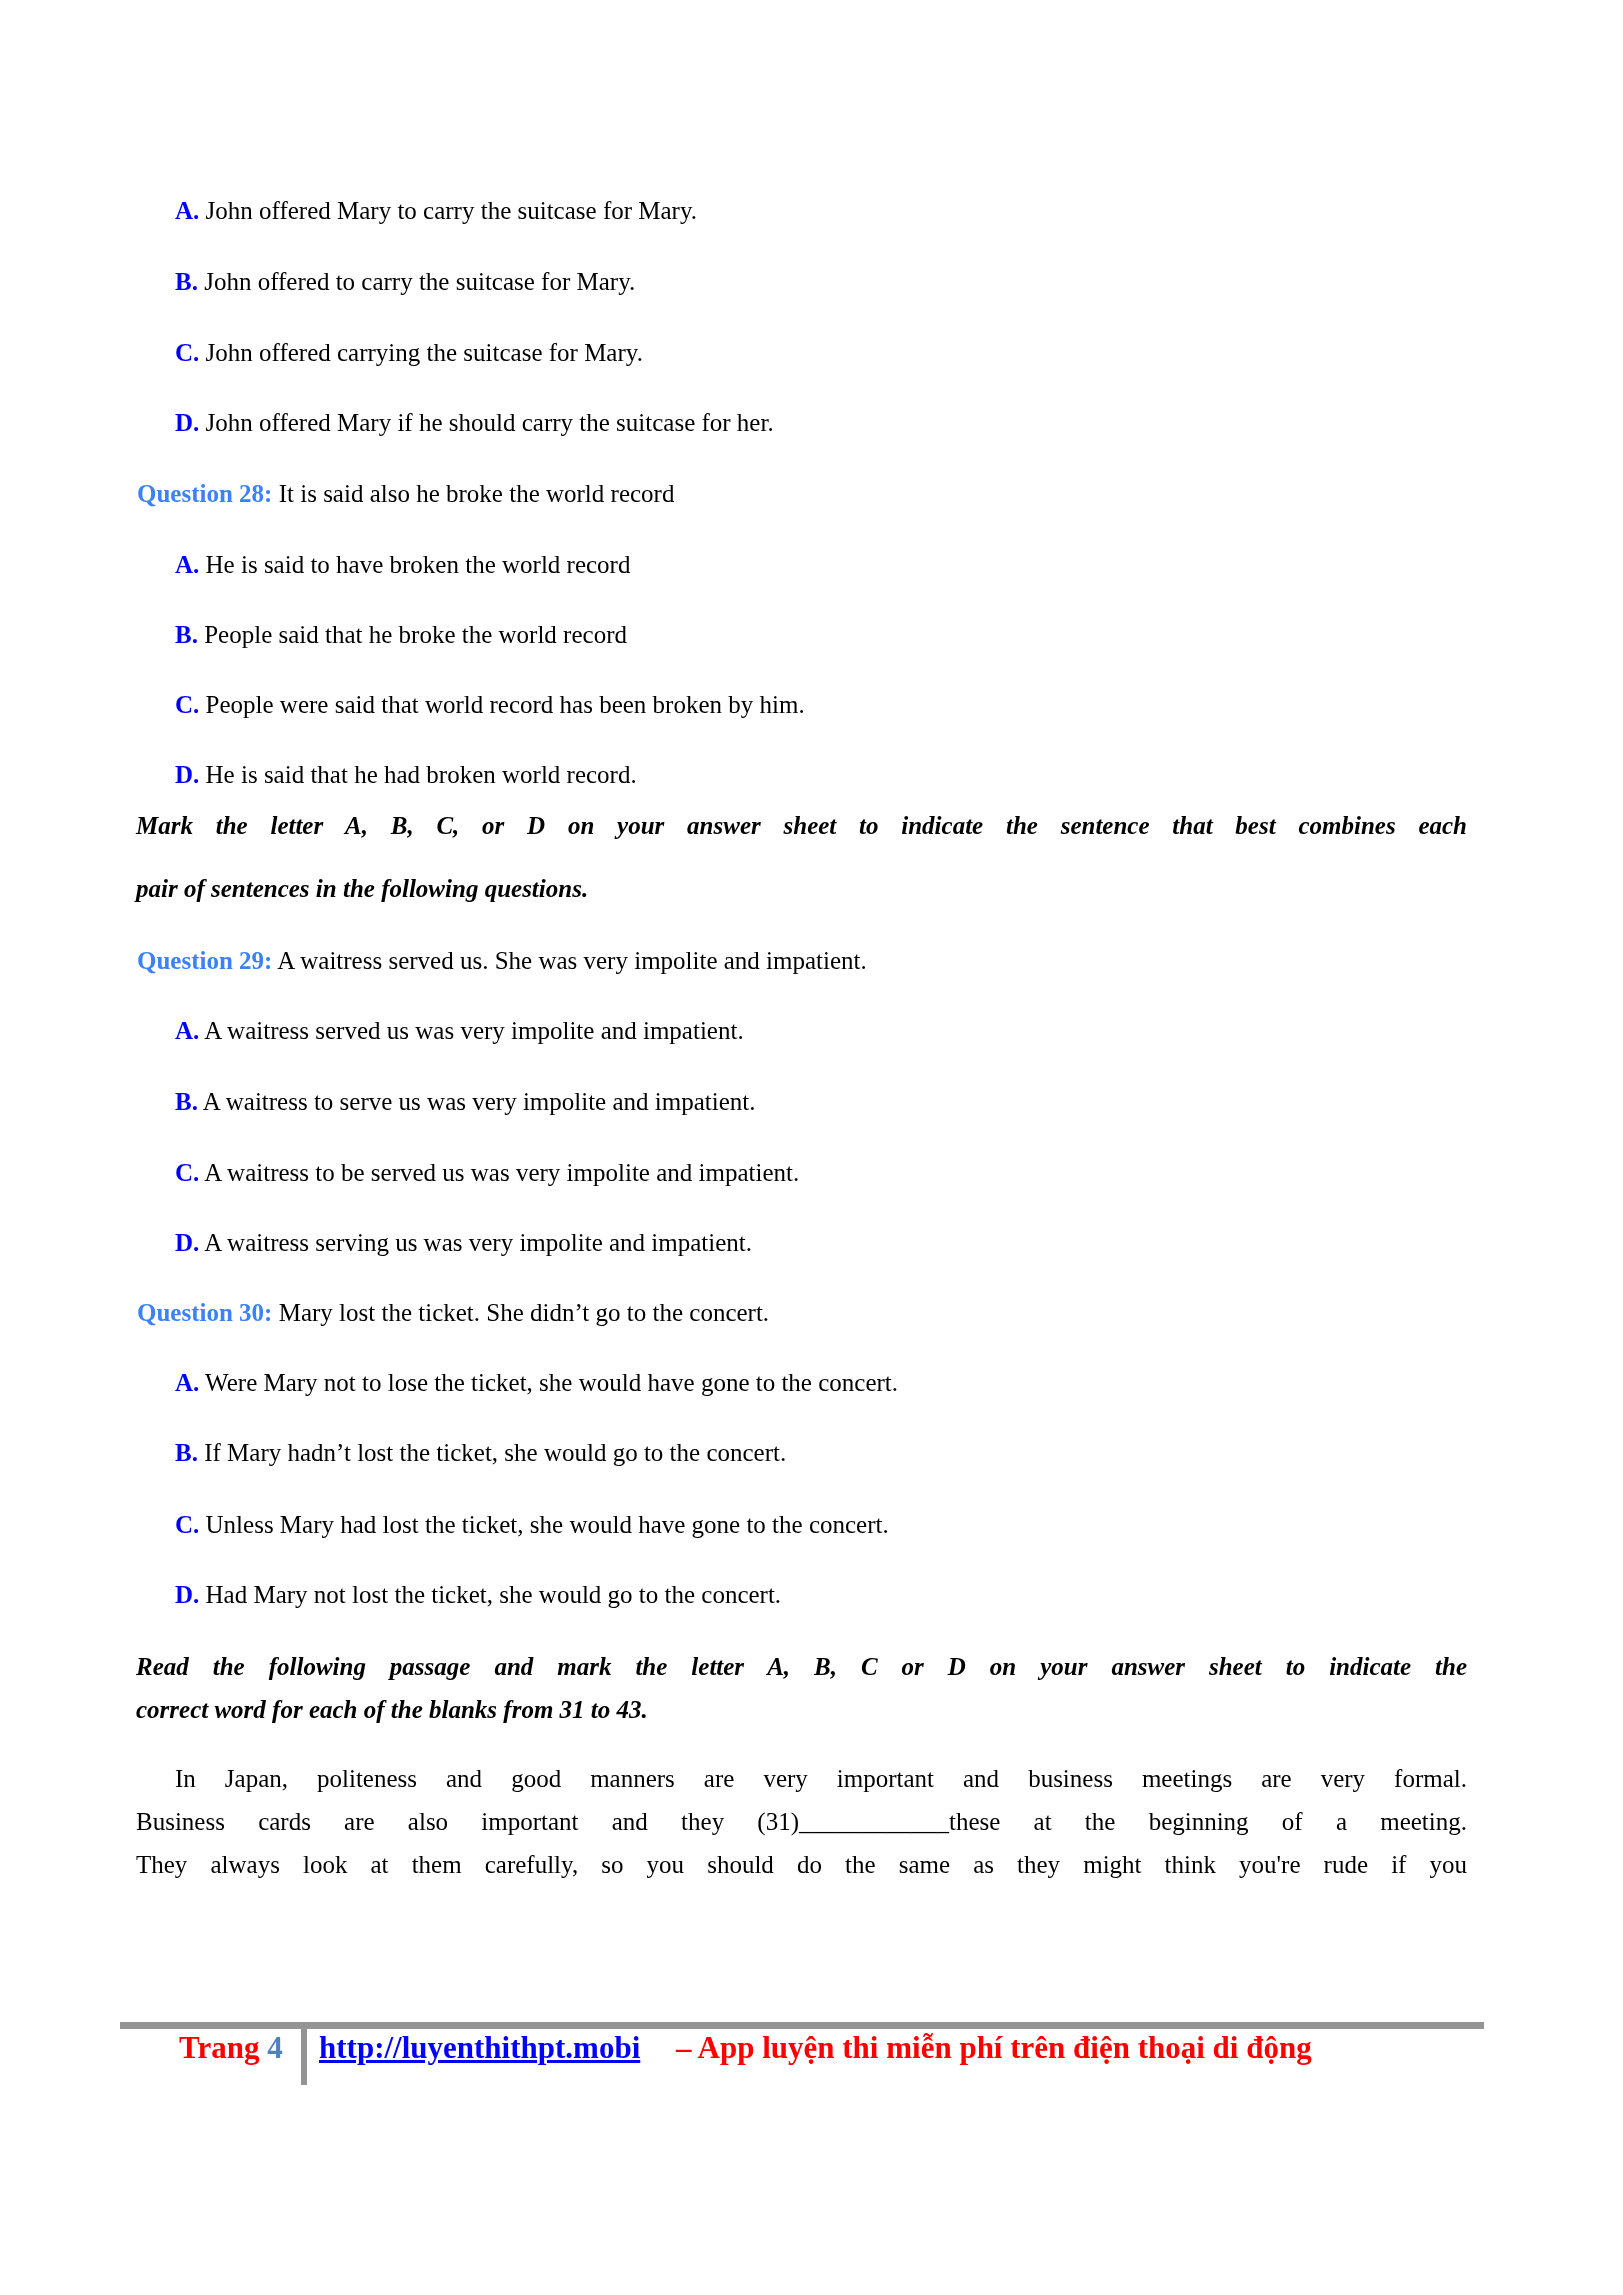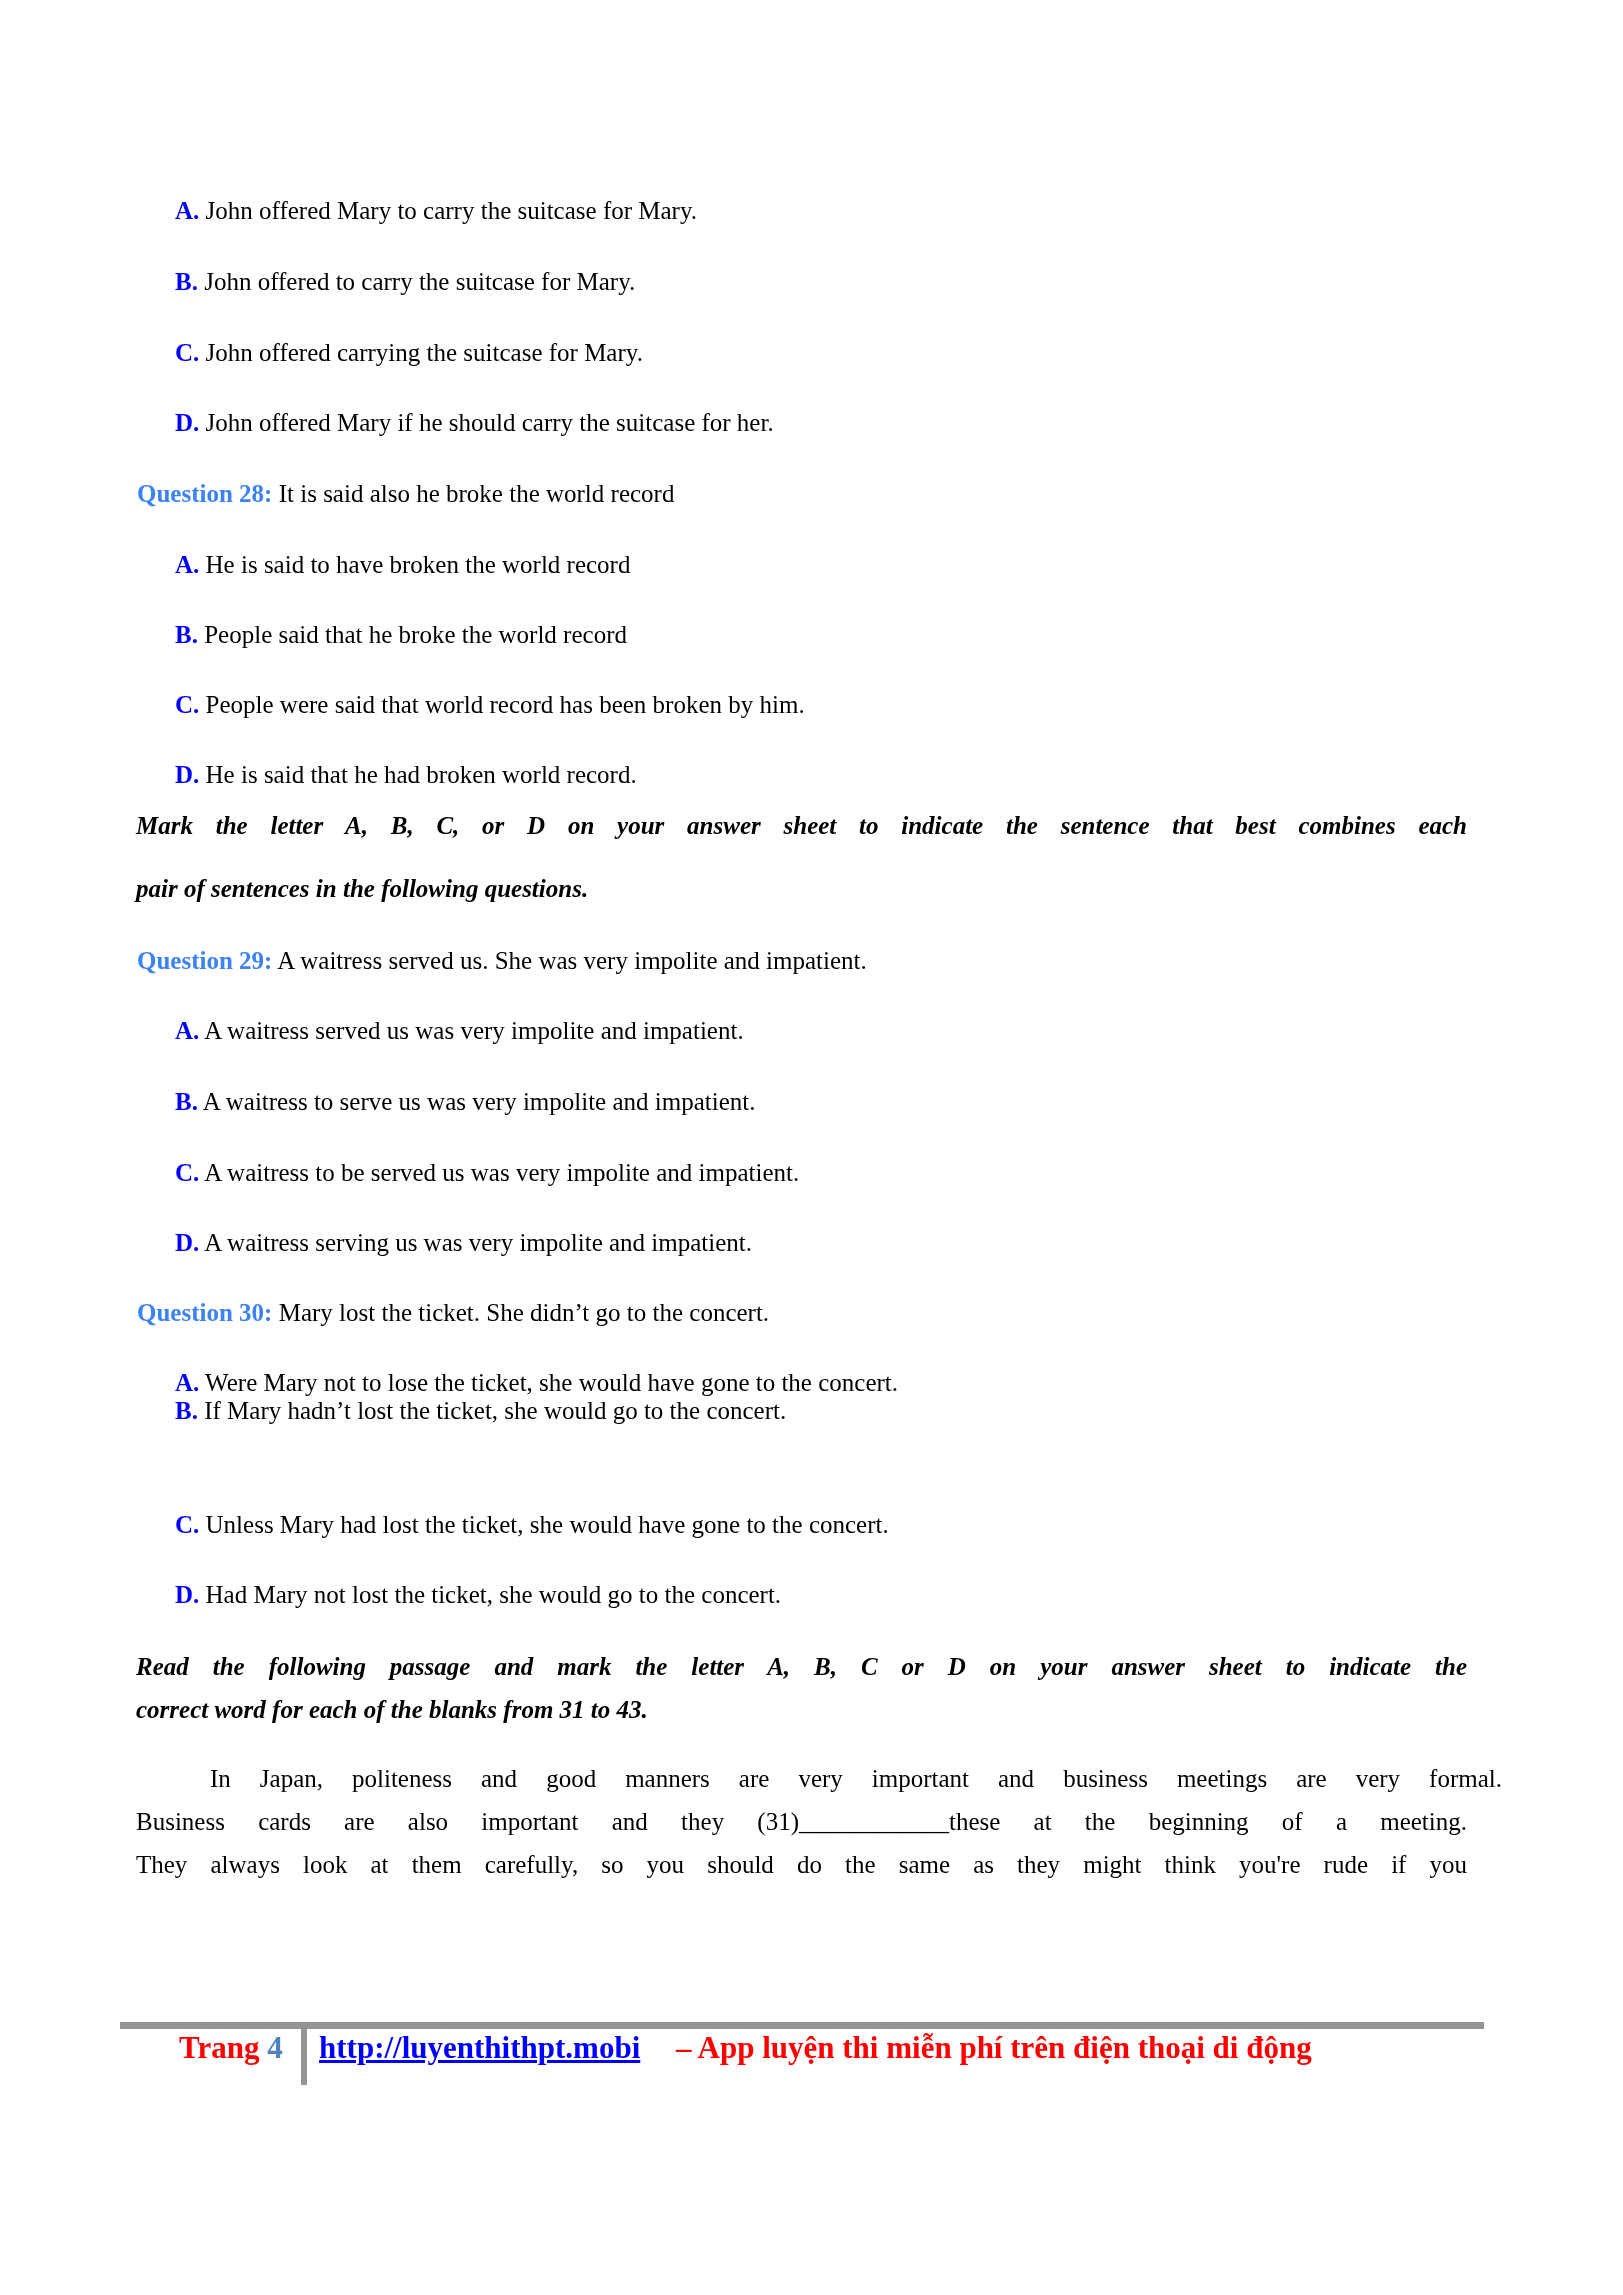--- a/index.html
+++ b/index.html
@@ -7,21 +7,21 @@
          font-family: "Liberation Serif", "DejaVu Serif", serif; color: #000; }
   .line { position: absolute; font-size: 25px; line-height: 1; white-space: nowrap; }
   .opt { left: 175px; }
   .q { left: 137px; }
   .lbl-q { color: #3b82f6; font-weight: bold; }
   .lbl-o { color: #0000FF; font-weight: bold; }
   .instr { left: 136px; width: 1331px; font-weight: bold; font-style: italic;
            text-align: justify; text-align-last: justify; }
   .instr.last { text-align-last: left; }
   .para { left: 136px; width: 1331px; text-align: justify; text-align-last: justify; }
-  .para.first { left: 175px; width: 1292px; margin-left: 35px; }
+  .para.first { left: 175px; width: 1292px; }
   
   .footer-rule { position: absolute; left: 120px; top: 2022px; width: 1364px; height: 6.5px; background: #949494; }
   .footer-sep { position: absolute; left: 301px; top: 2029px; width: 5.9px; height: 56px; background: #949494; }
   .footer-text { position: absolute; top: 2032px; font-size: 31px; line-height: 1; font-weight: bold; white-space: nowrap; }
   .footer-page { left: 179px; color: #FF0000; }
   .footer-page .num { color: #4F81BD; }
   .footer-main { left: 319px; }
   .footer-link { color: #0000FF; text-decoration: underline; text-decoration-thickness: 2.6px; }
   .footer-tag { color: #FF0000; margin-left: 28px; }
 </style>
@@ -75,21 +75,21 @@
 <div class="line opt" style="top:1230px">
   <span class="lbl-o">D.</span><span> A waitress serving us was very impolite and impatient.</span>
 </div>
 
 <div class="line q" style="top:1300px">
   <span class="lbl-q">Question 30:</span><span> Mary lost the ticket. She didn’t go to the concert.</span>
 </div>
 <div class="line opt" style="top:1370px">
   <span class="lbl-o">A.</span><span> Were Mary not to lose the ticket, she would have gone to the concert.</span>
 </div>
-<div class="line opt" style="top:1398px">
+<div class="line opt" style="top:1440px">
   <span class="lbl-o">B.</span><span> If Mary hadn’t lost the ticket, she would go to the concert.</span>
 </div>
 <div class="line opt" style="top:1512px">
   <span class="lbl-o">C.</span><span> Unless Mary had lost the ticket, she would have gone to the concert.</span>
 </div>
 <div class="line opt" style="top:1582px">
   <span class="lbl-o">D.</span><span> Had Mary not lost the ticket, she would go to the concert.</span>
 </div>
 
 <div class="line instr" style="top:1654px">Read the following passage and mark the letter A, B, C or D on your answer sheet to indicate the</div>

